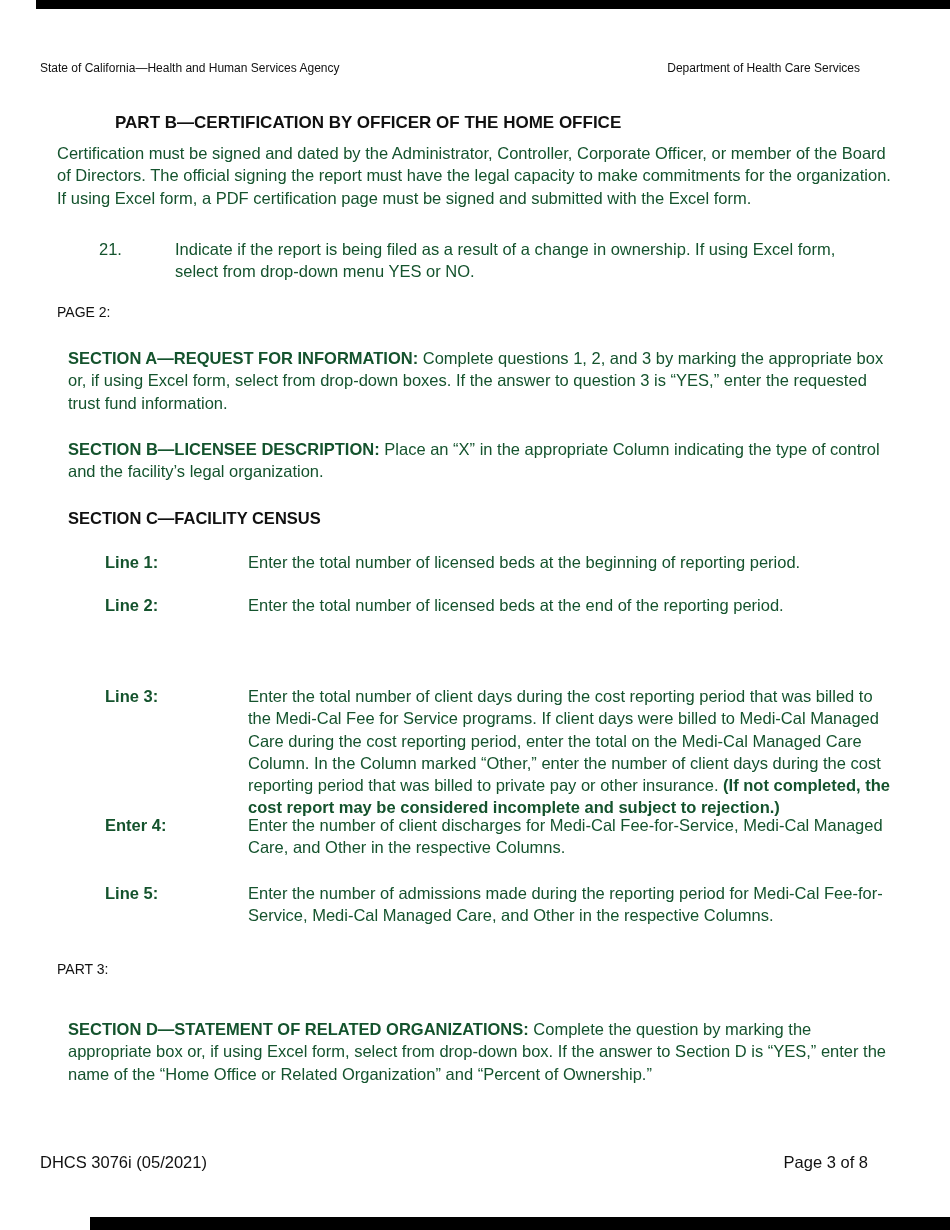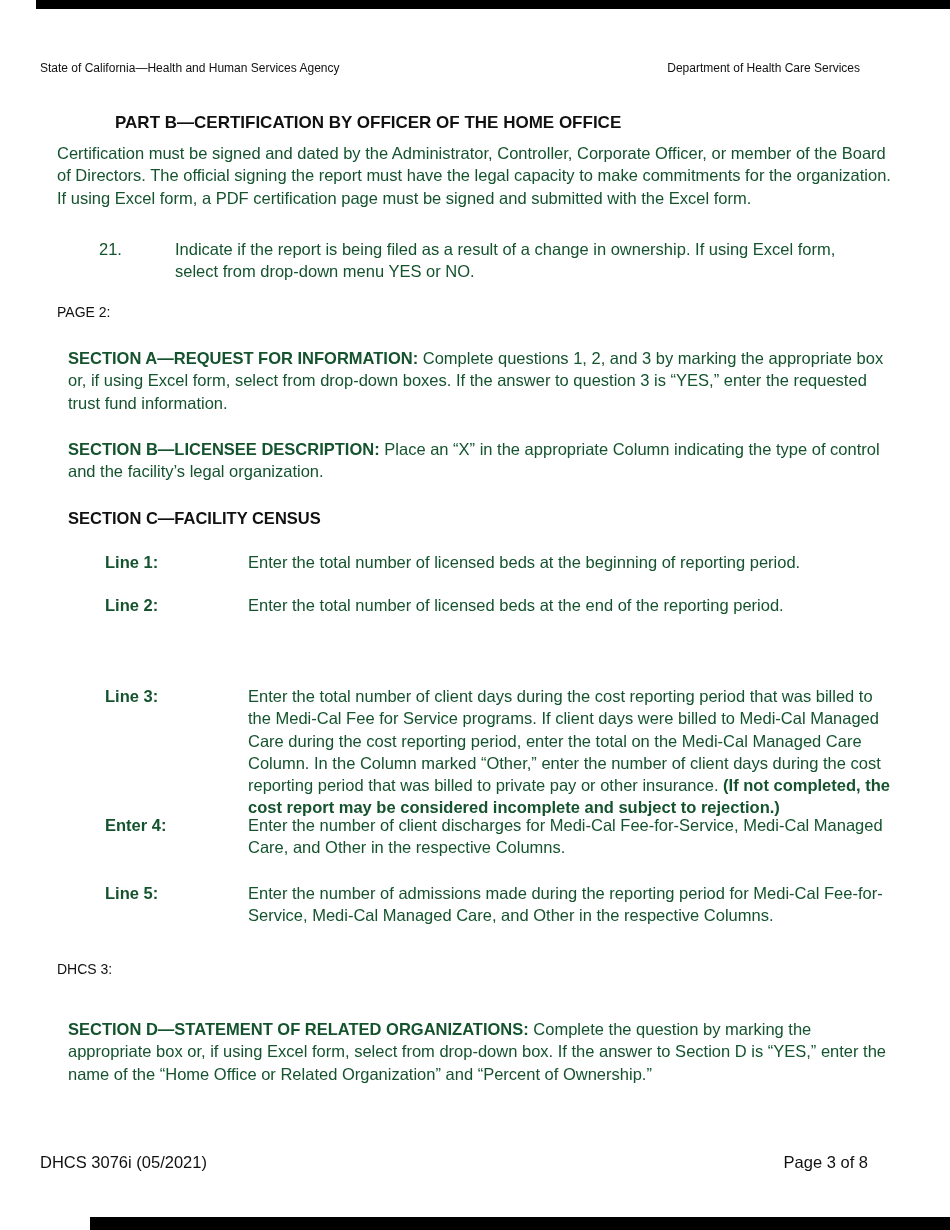--- a/index.html
+++ b/index.html
@@ -166,21 +166,21 @@
   <div class="txt census-row row-4">
     <span class="label">Enter 4:</span>
     <span class="desc">Enter the number of client discharges for Medi-Cal Fee-for-Service, Medi-Cal Managed Care, and Other in the respective Columns.</span>
   </div>
 
   <div class="txt census-row row-5">
     <span class="label">Line 5:</span>
     <span class="desc">Enter the number of admissions made during the reporting period for Medi-Cal Fee-for-Service, Medi-Cal Managed Care, and Other in the respective Columns.</span>
   </div>
 
-  <div class="page-label page3-label">DHCS 3:</div>
+  <div class="page-label page3-label">PART 3:</div>
 
   <p class="txt section-para section-d">
     <span class="b">SECTION D—STATEMENT OF RELATED ORGANIZATIONS:</span>
     <span>Complete the question by marking the appropriate box or, if using Excel form, select from drop-down box. If the answer to Section D is “YES,” enter the name of the “Home Office or Related Organization” and “Percent of Ownership.”</span>
   </p>
 
   <div class="footer-row">
     <span>DHCS 3076i (05/2021)</span>
     <span>Page 3 of 8</span>
   </div>

